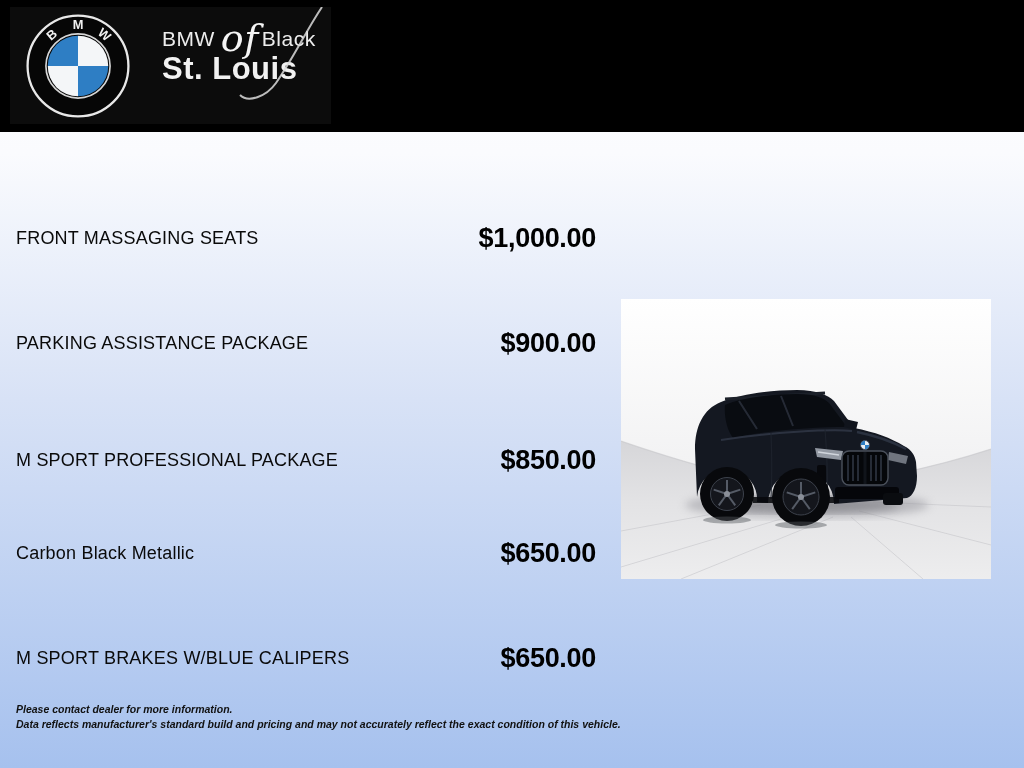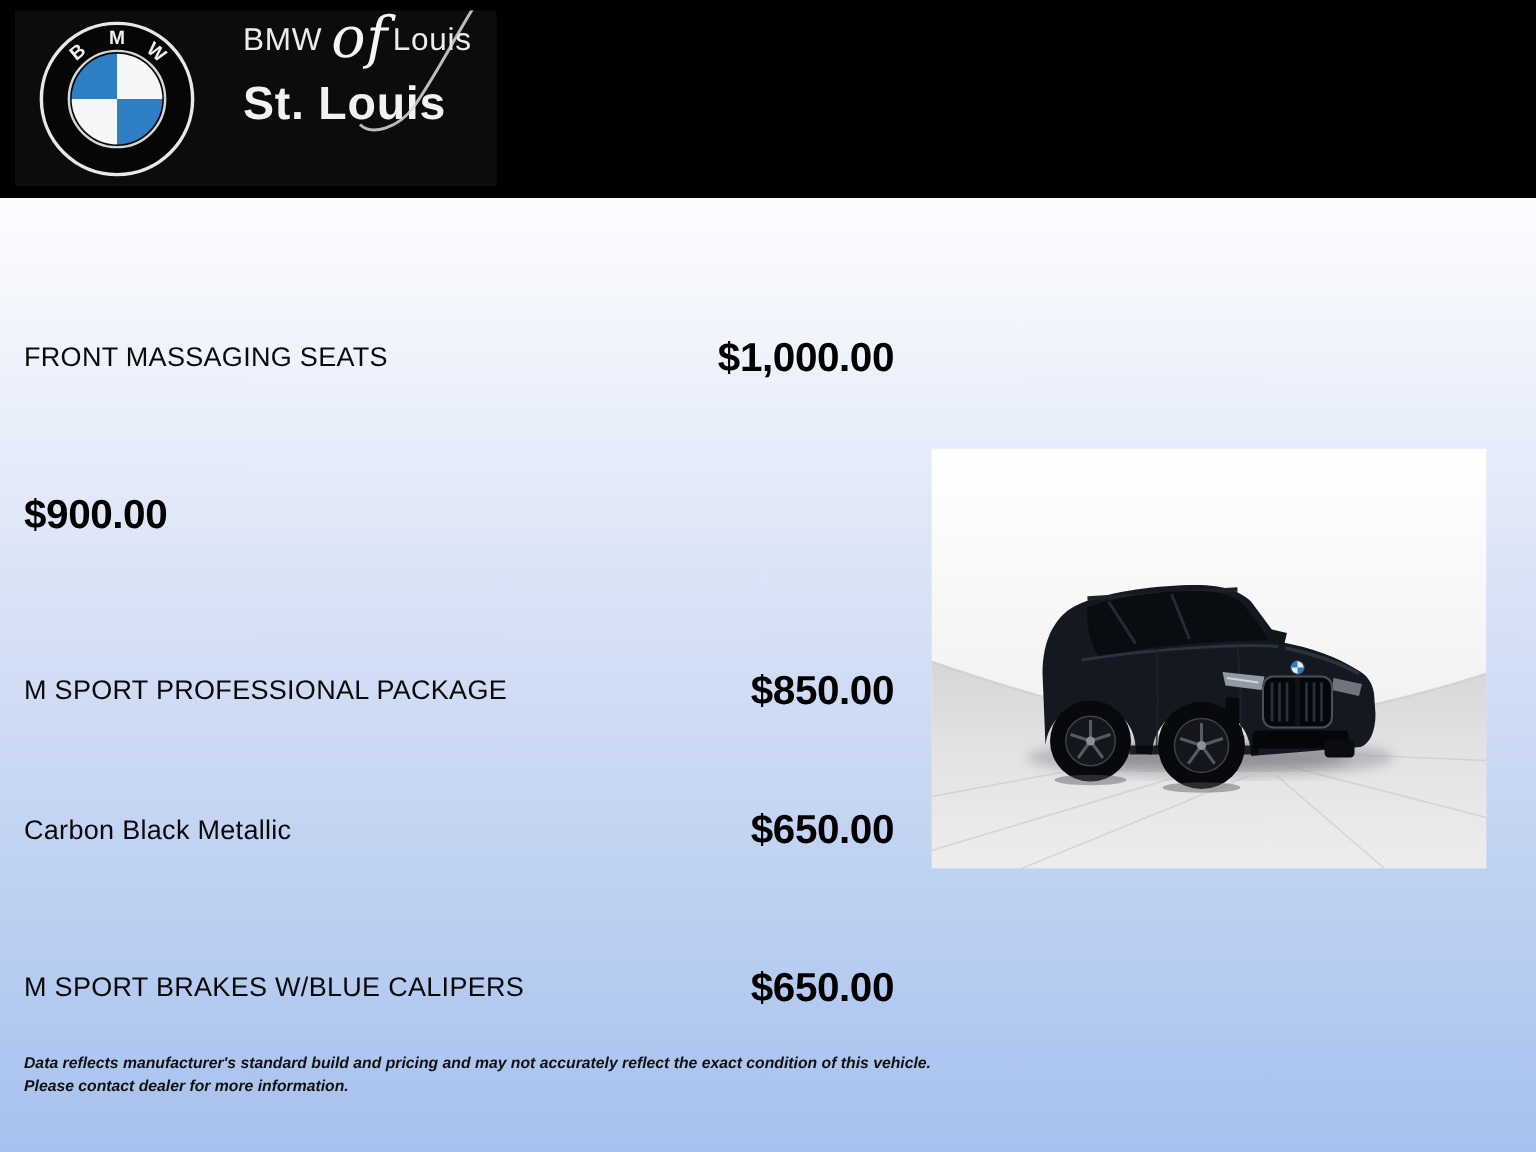--- a/index.html
+++ b/index.html
@@ -14,27 +14,27 @@
   
   .header-bar {
     position:absolute; top:0; left:0; width:1024px; height:132px;
     background:#000000;
   }
   .logo-panel {
     position:absolute; top:7px; left:10px; width:321px; height:117px;
     background:#0c0c0c; overflow:hidden;
   }
   .roundel { position:absolute; top:4px; left:13px; width:110px; height:110px; }
-  .wordmark { position:absolute; top:8px; left:152px; width:168px; color:#f2f2f2; }
+  .wordmark { position:absolute; top:20px; left:152px; width:168px; color:#f2f2f2; }
   .wm-line1 { font-size:21px; letter-spacing:0.5px; color:#ededed; white-space:nowrap; display:flex; align-items:baseline; }
   .wm-of {
     font-family:"DejaVu Serif", serif; font-style:italic; font-size:38px;
     line-height:0; position:relative; top:5px; margin:0 3px 0 6px; color:#f5f5f5;
   }
-  .wm-line2 { font-size:31px; font-weight:bold; letter-spacing:0.5px; margin-top:12px; white-space:nowrap; }
+  .wm-line2 { font-size:31px; font-weight:bold; letter-spacing:0.5px; margin-top:0px; white-space:nowrap; }
   .wm-swash { position:absolute; top:-22px; left:56px; pointer-events:none; }
   .page-title {
     position:absolute; top:49px; right:36px;
     color:#ffffff; font-size:29px; font-weight:400; letter-spacing:0.3px;
   }
 
   
   .thead {
     position:absolute; top:161px; left:16px; width:580px;
     display:flex; justify-content:space-between;
@@ -79,33 +79,34 @@
           <text transform="rotate(40)" x="0" y="-40">W</text>
         </g>
       </svg>
       <div class="wordmark">
         <svg class="wm-swash" width="130" height="110" viewBox="0 0 130 110">
           <path d="M104,2 C88,26 76,52 58,78 C48,92 30,98 22,90" fill="none" stroke="#dcdcdc" stroke-width="2" opacity="0.85"></path>
         </svg>
         <div class="wm-line1">
           <span>BMW</span>
             <span class="wm-of">of</span>
-            <span>Louis</span>
+            <span>Black</span>
         </div>
         <div class="wm-line2">St. Louis</div>
       </div>
     </div>
   </div>
 
 
   <div class="row row-0">
     <span class="label">FRONT MASSAGING SEATS</span>
     <span class="price">$1,000.00</span>
   </div>
   <div class="row row-1">
+    <span class="label">PARKING ASSISTANCE PACKAGE</span>
     <span class="price">$900.00</span>
   </div>
   <div class="row row-2">
     <span class="label">M SPORT PROFESSIONAL PACKAGE</span>
     <span class="price">$850.00</span>
   </div>
   <div class="row row-3">
     <span class="label">Carbon Black Metallic</span>
     <span class="price">$650.00</span>
   </div>
@@ -232,17 +233,17 @@
           <circle cx="180" cy="198" r="3" fill="#8b9099"></circle>
         </g>
 
         <ellipse cx="106" cy="221" rx="24" ry="3.5" fill="#55585e" opacity="0.45"></ellipse>
         <ellipse cx="180" cy="226" rx="26" ry="3.5" fill="#55585e" opacity="0.45"></ellipse>
       </g>
     </svg>
   </figure>
 
   <div class="disclaimer">
+    <p>Please contact dealer for more information.</p>
     <p>Data reflects manufacturer's standard build and pricing and may not accurately reflect the exact condition of this vehicle.</p>
-    <p>Please contact dealer for more information.</p>
   </div>
 
 </div>
 
 </body></html>

